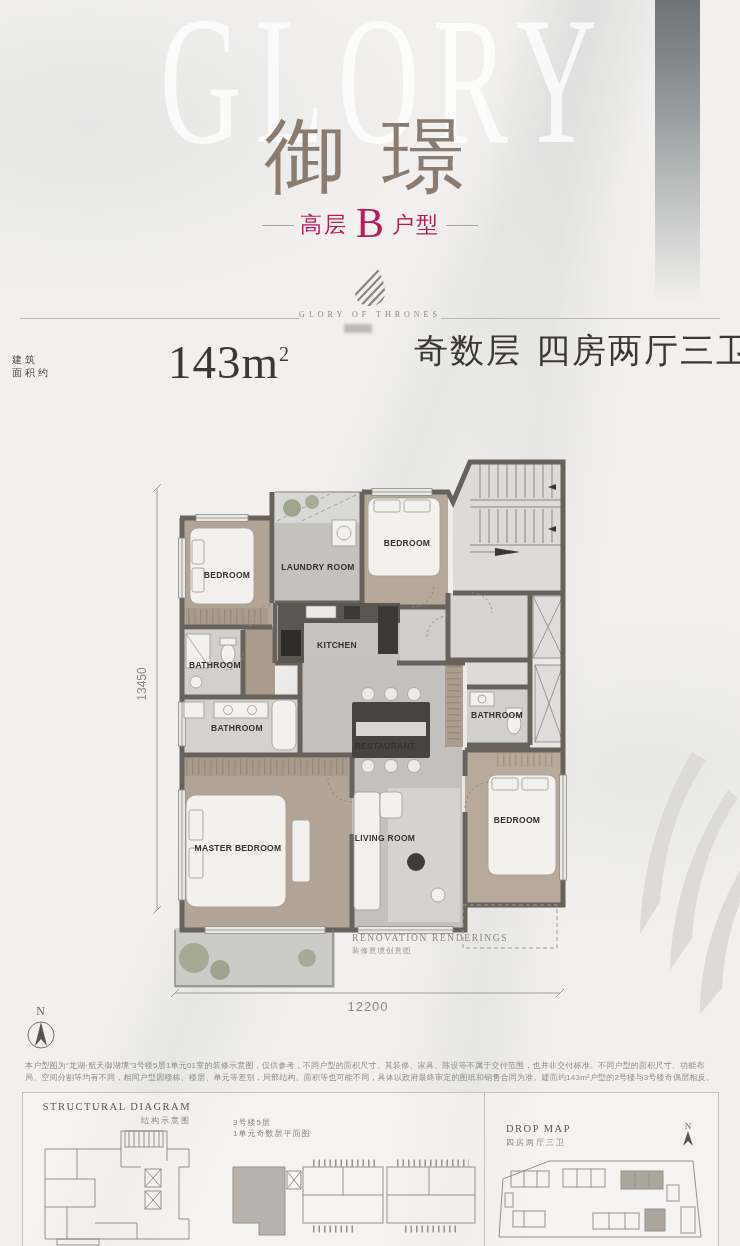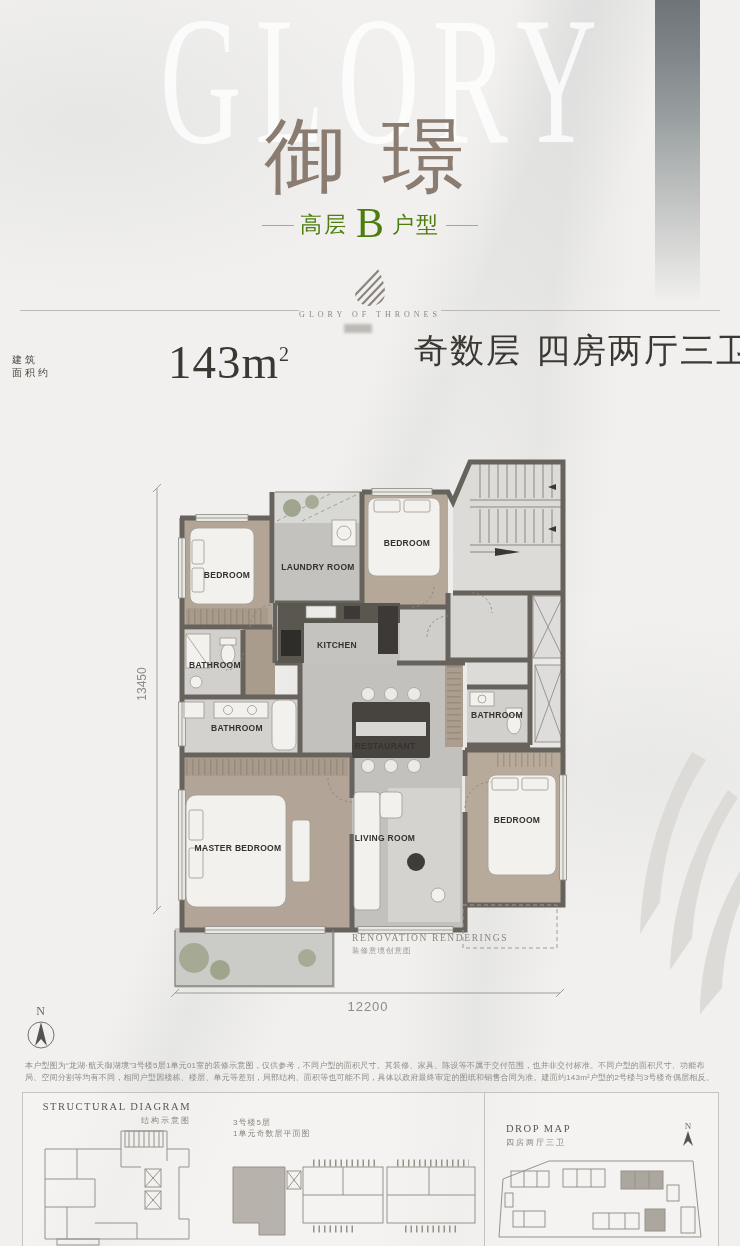--- a/index.html
+++ b/index.html
@@ -27,28 +27,28 @@
     color:rgba(255,255,255,.78);transform:scaleX(.62);transform-origin:left top;
     white-space:nowrap;
   }
   .main-title{
     position:absolute;left:0;top:116px;width:740px;text-align:center;
     font-family:"Liberation Serif",serif;font-size:82px;color:#8b7c71;
     letter-spacing:36px;padding-left:24px;box-sizing:border-box;line-height:1;
   }
   .subtitle-row{
     position:absolute;left:0;top:204px;width:740px;display:flex;
-    justify-content:center;align-items:center;color:#4d7c0f;
+    justify-content:center;align-items:center;color:#be185d;
   }
   .subtitle-row .rule{width:32px;height:1px;background:#a9a49c;}
   .subtitle-row .zh{font-family:"Liberation Serif",serif;font-size:22px;letter-spacing:2px;margin:0 6px;}
   .subtitle-row .letter{font-family:"Liberation Serif",serif;font-size:42px;line-height:1;margin:0 2px;position:relative;top:-2px;}
   .logo-wrap{position:absolute;left:353px;top:256px;width:34px;height:50px;}
   .brand-row{
-    position:absolute;left:20px;top:310px;width:700px;display:flex;align-items:flex-start;
+    position:absolute;left:20px;top:310px;width:700px;display:flex;align-items:flex-end;
   }
   .brand-row .rule{flex:1;height:1px;background:#bdb9b2;}
   .brand-row .brand-text{
     font-family:"Liberation Serif",serif;font-size:8px;letter-spacing:4px;color:#8f8a83;white-space:nowrap;
   }
   .seal-blur{position:absolute;left:344px;top:324px;width:28px;height:9px;background:#8b8680;opacity:.5;filter:blur(1.5px);}
   .spec-row{
     position:absolute;left:0;top:334px;width:740px;display:flex;justify-content:space-between;align-items:flex-end;color:#3b3833;padding-left:12px;
   }
   .spec-label{font-size:10px;letter-spacing:3px;color:#4a463f;line-height:13px;margin-right:9px;margin-bottom:7px;}

